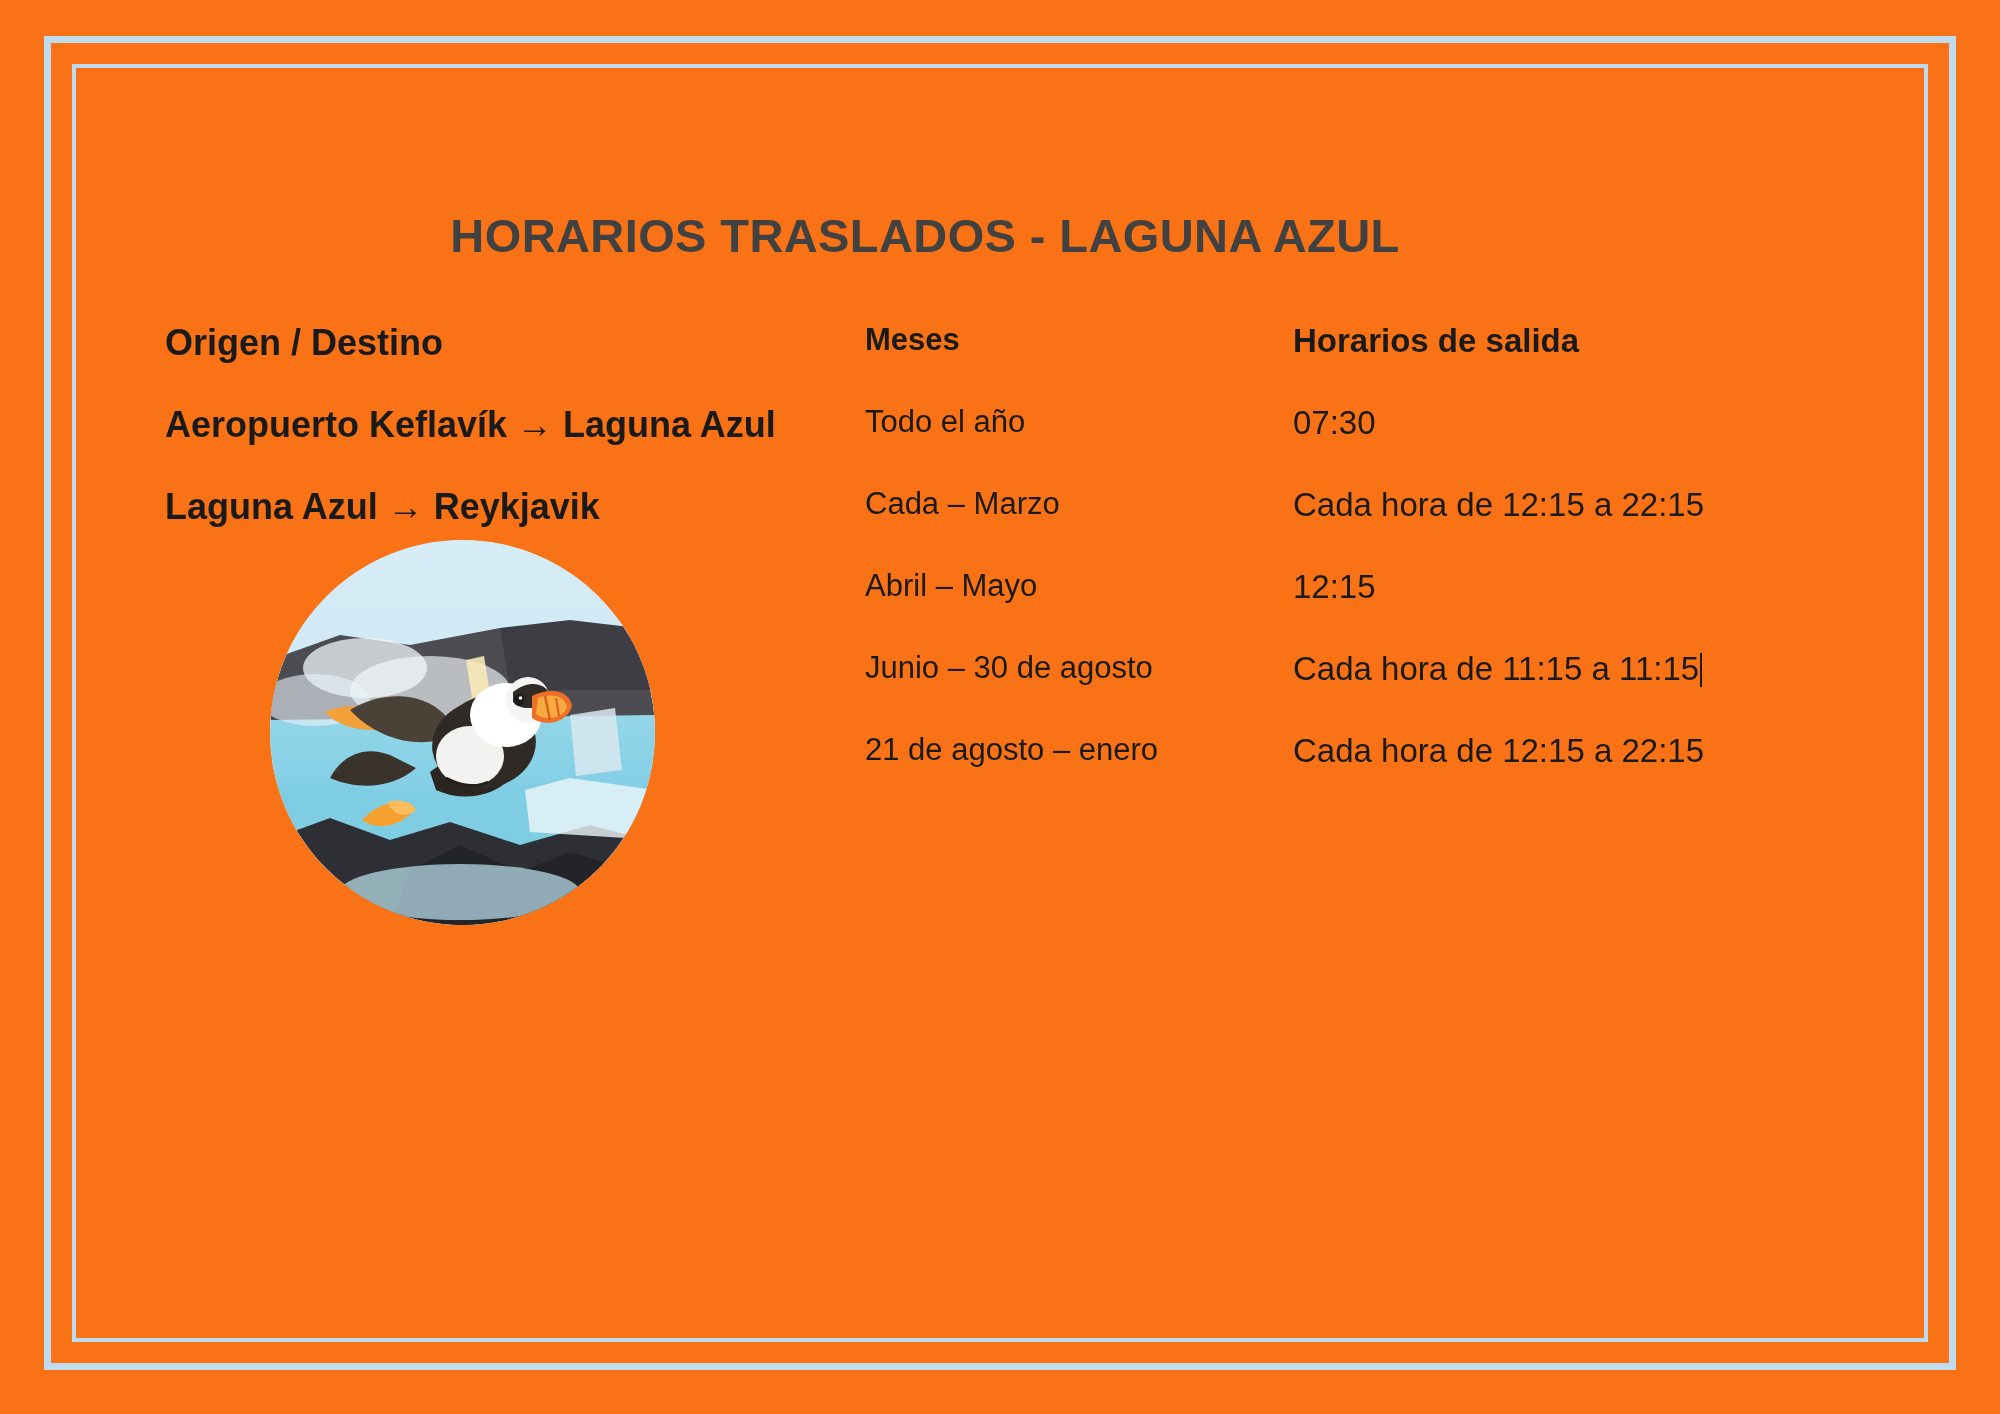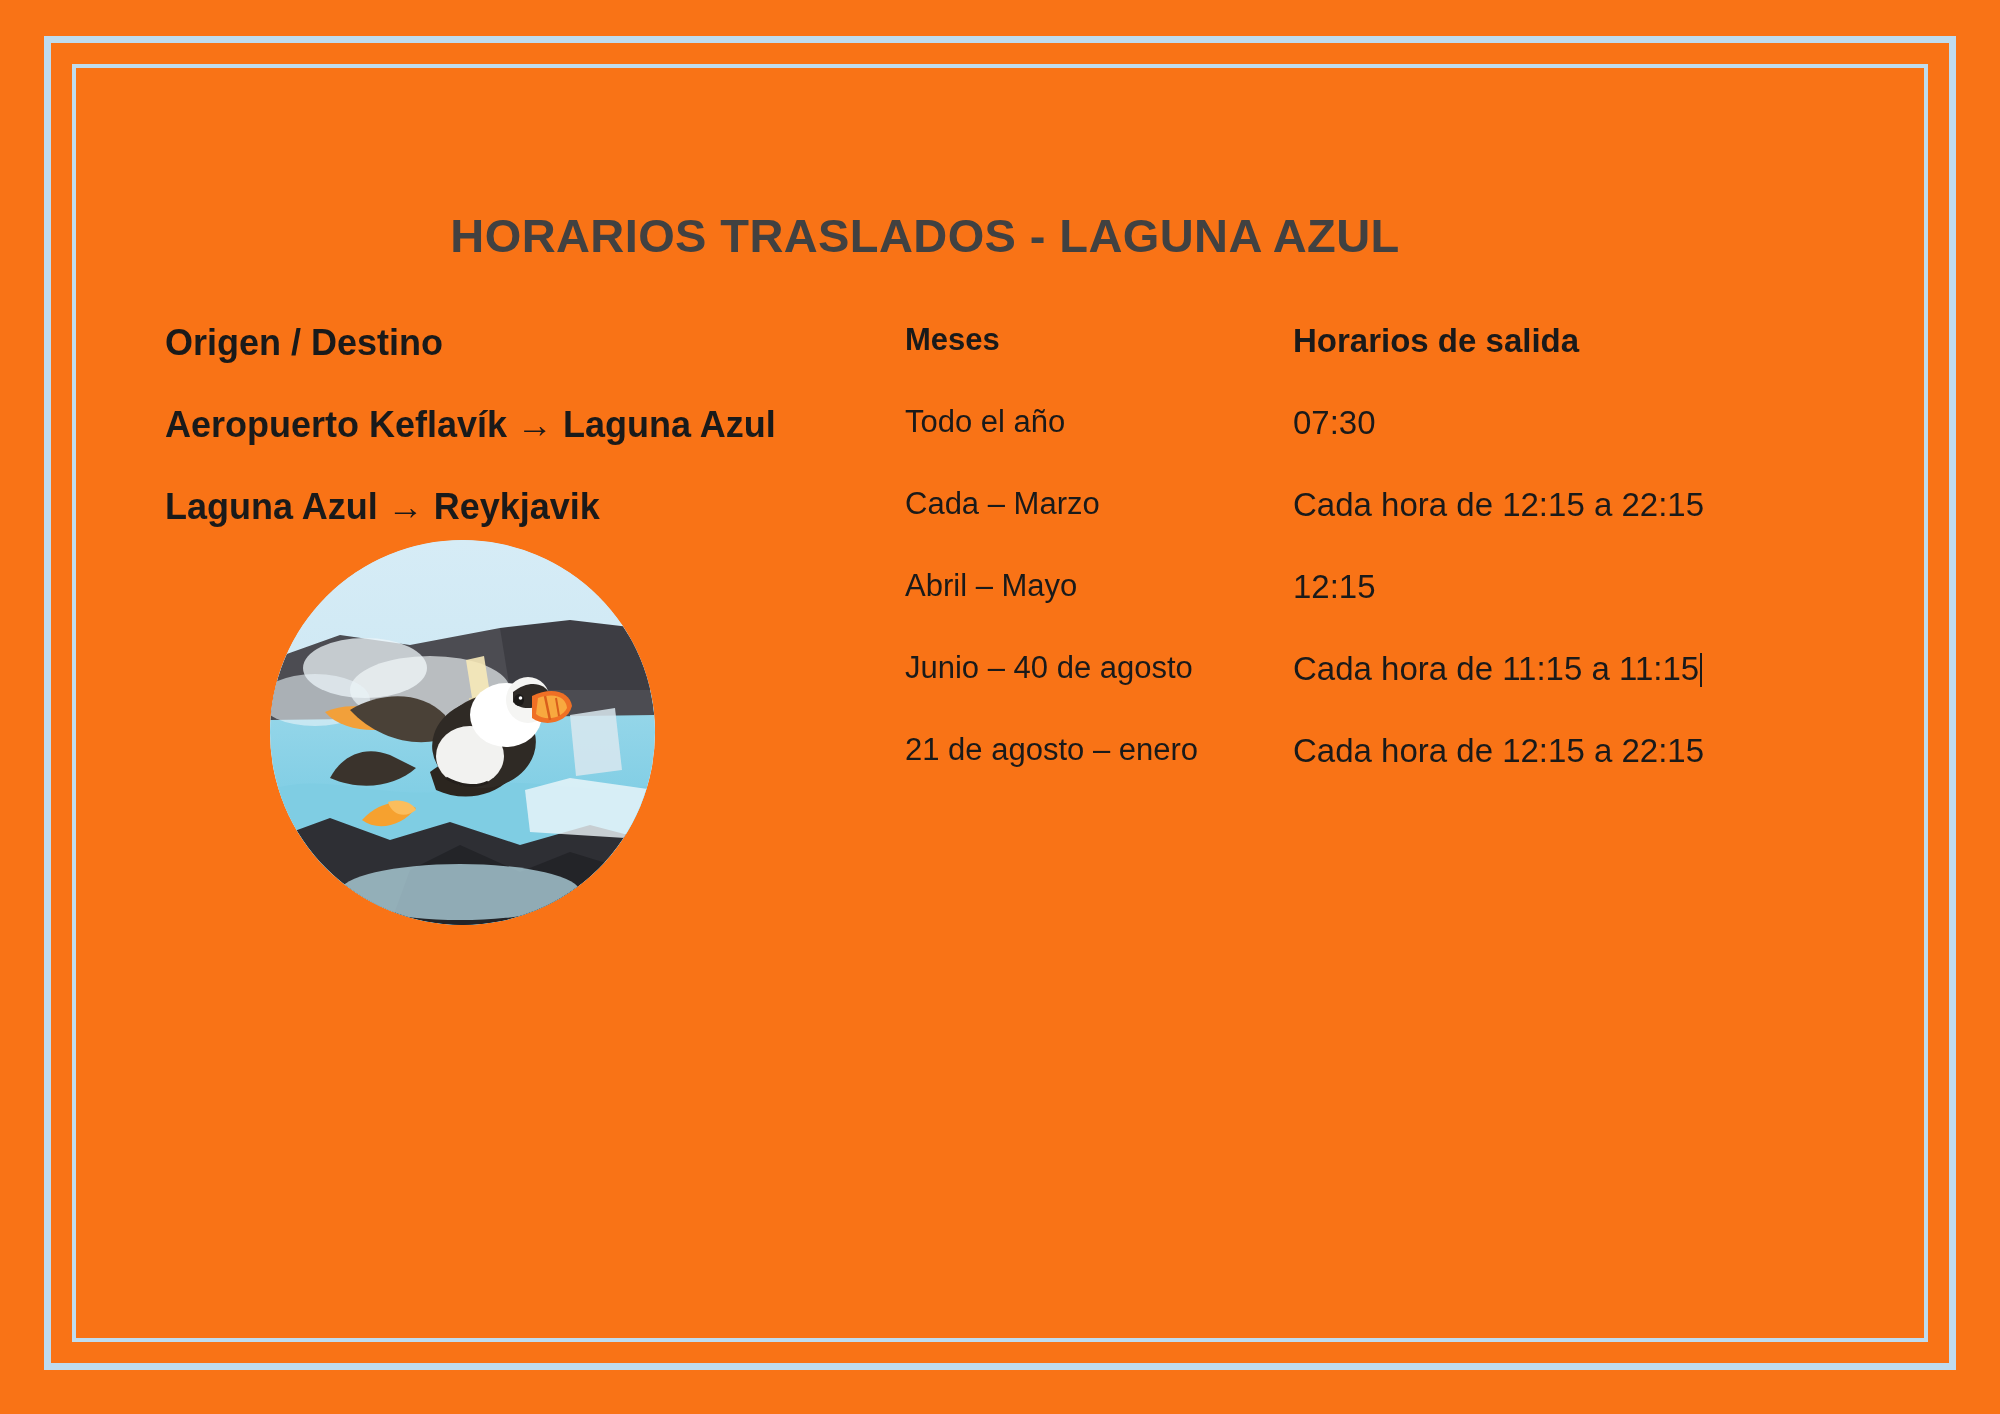--- a/index.html
+++ b/index.html
@@ -70,21 +70,21 @@
   .col-origen {
     position: absolute;
     left: 0;
     top: 0;
     width: 710px;
     font-size: 36px;
     color: #1a1a1a;
   }
   .col-meses {
     position: absolute;
-    left: 740px;
+    left: 700px;
     top: 0;
     width: 410px;
     font-size: 31px;
     color: #1a1a1a;
   }
   .col-horarios {
     position: absolute;
     left: 1128px;
     top: 0;
     width: 570px;
@@ -155,21 +155,21 @@
       </div>
 
       <div class="row">
         <div class="col-origen bold"></div>
         <div class="col-meses">Abril – Mayo</div>
         <div class="col-horarios">12:15</div>
       </div>
 
       <div class="row">
         <div class="col-origen bold"></div>
-        <div class="col-meses">Junio – 40 de agosto</div>
+        <div class="col-meses">Junio – 30 de agosto</div>
         <div class="col-horarios"><span>Cada hora de 11:15 a 11:15</span><span class="caret"></span></div>
       </div>
 
       <div class="row">
         <div class="col-origen bold"></div>
         <div class="col-meses">21 de agosto – enero</div>
         <div class="col-horarios">Cada hora de 12:15 a 22:15</div>
       </div>
 
     </div>

